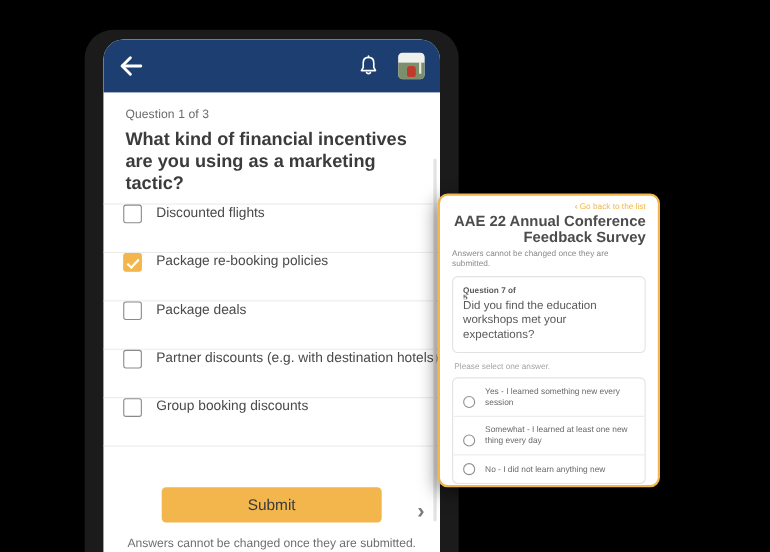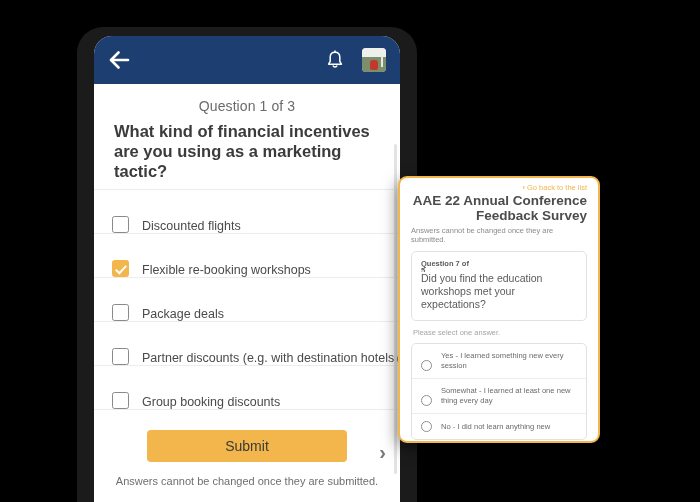--- a/index.html
+++ b/index.html
@@ -65,46 +65,45 @@
   .avatar .post{position:absolute;left:78%;top:34%;width:10%;height:46%;background:#e9e9e4;}
 
   
   .content{
     position:relative;
     padding:14px 0 0 0;
     height:443px;
     box-sizing:border-box;
   }
   .qmeta{
-    font-size:14px;
+    font-size:11px;
     color:#6b6b6b;
     padding:0 20px;
     margin-bottom:7px;
     letter-spacing:.1px;
-    text-align:center;
   }
   .qtitle{
     font-size:16.5px;
     font-weight:bold;
     color:#3b3b3b;
     line-height:20px;
     padding:0 20px;
     margin:0 0 8px 0;
   }
   .qhint{
     font-size:11.5px;
     color:#9a9a9a;
     padding:0 20px;
     margin-bottom:10px;
   }
 
   .options{border-top:1px solid #ececec;}
   .option{
     display:flex;
-    align-items:flex-end;
+    align-items:flex-start;
     min-height:44px;
     padding:0 18px;
     border-bottom:1px solid #ececec;
     cursor:pointer;
     box-sizing:border-box;
   }
   .cbox{
     width:17px;height:17px;
     border:1.7px solid #8a8a8a;
     border-radius:2.5px;
@@ -130,21 +129,21 @@
   .opt-label{
     font-size:12.5px;
     color:#4a4a4a;
     white-space:nowrap;
   }
 
   .submit-row{
     display:flex;
     align-items:flex-end;
     justify-content:center;
-    margin-top:20px;
+    margin-top:37px;
     padding:0 18px;
     position:relative;
   }
   .submit-btn{
     background:#f2b64c;
     border:none;
     border-radius:4px;
     width:200px;
     height:32px;
     font-size:14px;
@@ -302,21 +301,21 @@
       <div class="qmeta">Question 1 of 3</div>
       <h1 class="qtitle">What kind of financial incentives are you using as a marketing tactic?</h1>
 
       <div class="options">
         <div class="option">
           <span class="cbox"></span>
           <span class="opt-label">Discounted flights</span>
         </div>
         <div class="option">
           <span class="cbox on"></span>
-          <span class="opt-label">Flexible re-booking workshops</span>
+          <span class="opt-label">Package re-booking policies</span>
         </div>
         <div class="option">
           <span class="cbox"></span>
           <span class="opt-label">Package deals</span>
         </div>
         <div class="option">
           <span class="cbox"></span>
           <span class="opt-label">Partner discounts (e.g. with destination hotels)</span>
         </div>
         <div class="option">

